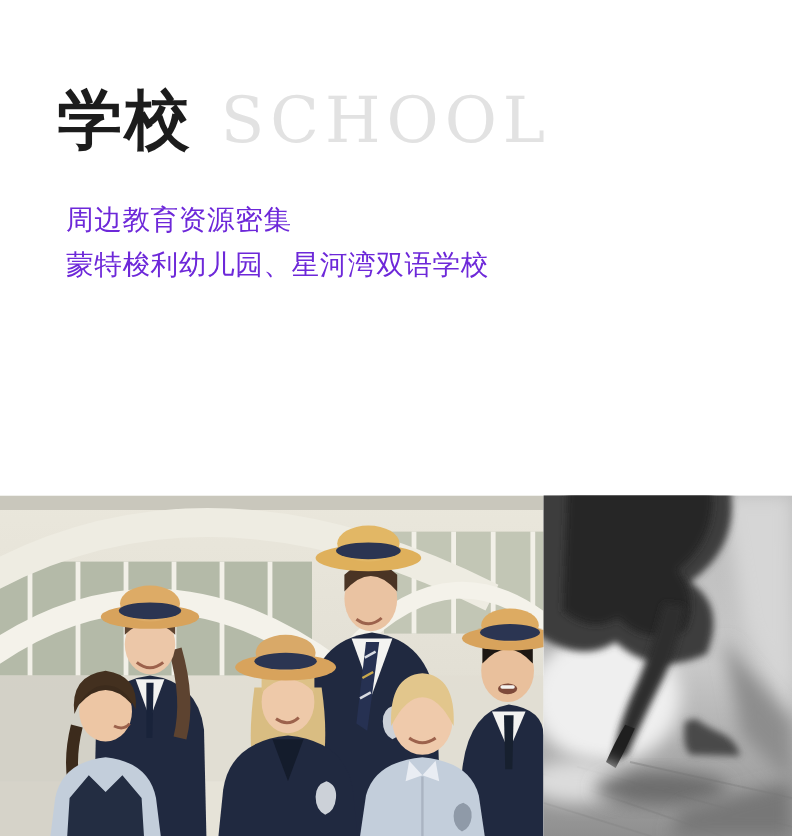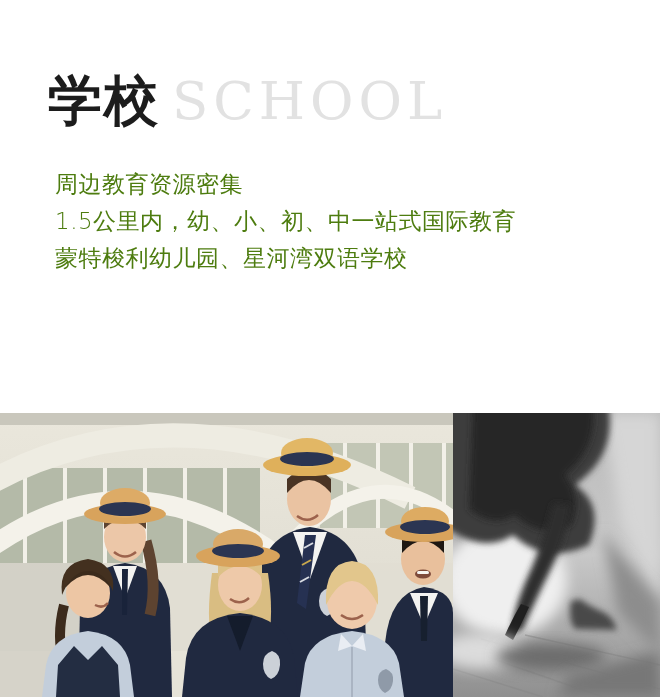--- a/index.html
+++ b/index.html
@@ -10,43 +10,43 @@
     overflow:hidden;
     font-family:"DejaVu Sans","Liberation Sans",sans-serif;
   }
   
   .title-row {
     position:absolute; left:48px; top:52px;
     display:flex; align-items:baseline;
     white-space:nowrap;
   }
   .title-cn {
-    font-family:Liberation Sans, sans-serif;
+    font-family:Liberation Serif, serif;
     font-weight:700;
     font-size:54px; line-height:1;
     color:#1c1c1c;
     letter-spacing:2px;
   }
   .title-en {
     font-family:"DejaVu Serif","Liberation Serif",serif;
     font-weight:400;
     font-size:53px; line-height:1;
     color:#e2e2e2;
     letter-spacing:5px;
-    margin-left:12px;
+    margin-left:24px;
   }
   
   .info-block {
     position:absolute; left:55px; top:166px; right:20px;
   }
   .info-block p {
     margin:0; padding:0;
     font-size:23px; line-height:37px;
     font-weight:300;
-    color:#4d7c0f;
+    color:#6d28d9;
     letter-spacing:0.5px;
     white-space:nowrap;
   }
   
   .photo-strip {
     position:absolute; left:0; top:413px;
     width:660px; height:284px;
     display:flex;
   }
   .photo-strip figure { margin:0; padding:0; }
@@ -59,21 +59,20 @@
 
 <div class="page">
 
   <h1 class="title-row">
     <span class="title-cn">学校</span>
     <span class="title-en">SCHOOL</span>
   </h1>
 
   <div class="info-block">
     <p>周边教育资源密集</p>
-    <p>1.5公里内，幼、小、初、中一站式国际教育</p>
     <p>蒙特梭利幼儿园、星河湾双语学校</p>
   </div>
 
   <div class="photo-strip">
 
     <figure class="photo-left">
       <svg width="453" height="284" viewBox="0 0 453 284">
         <defs>
           <linearGradient id="bgfade" x1="0" y1="0" x2="0" y2="1">
             <stop offset="0" stop-color="#eae7dc"></stop>

